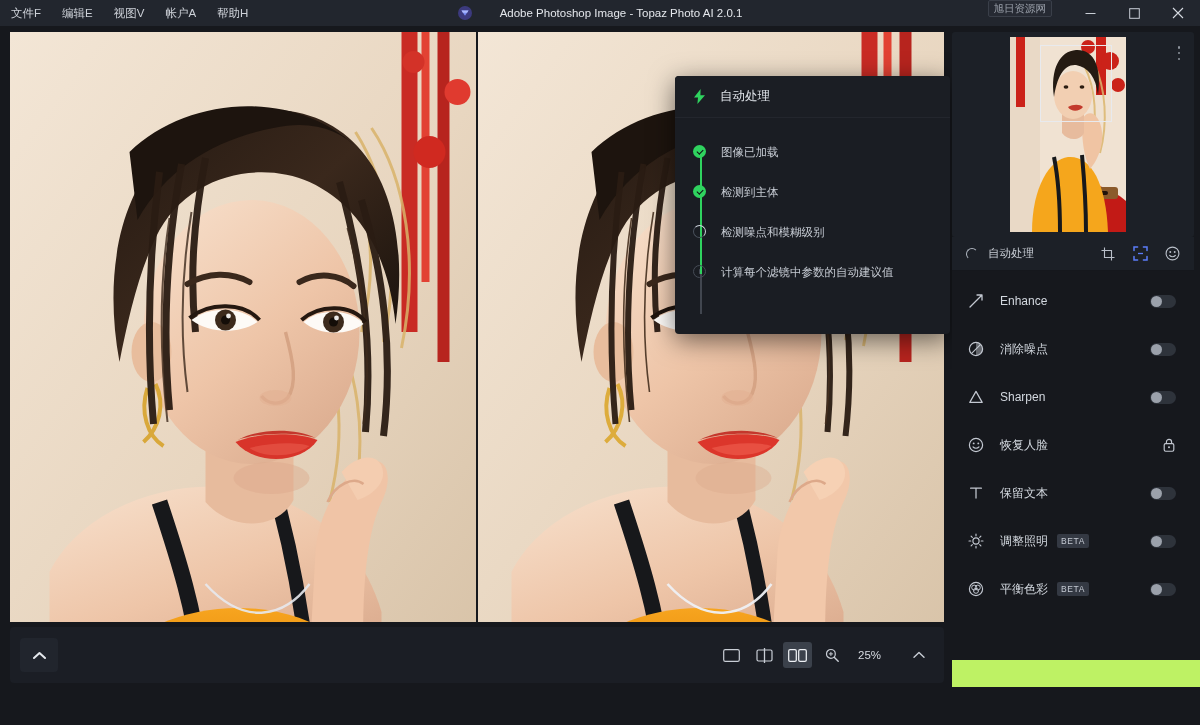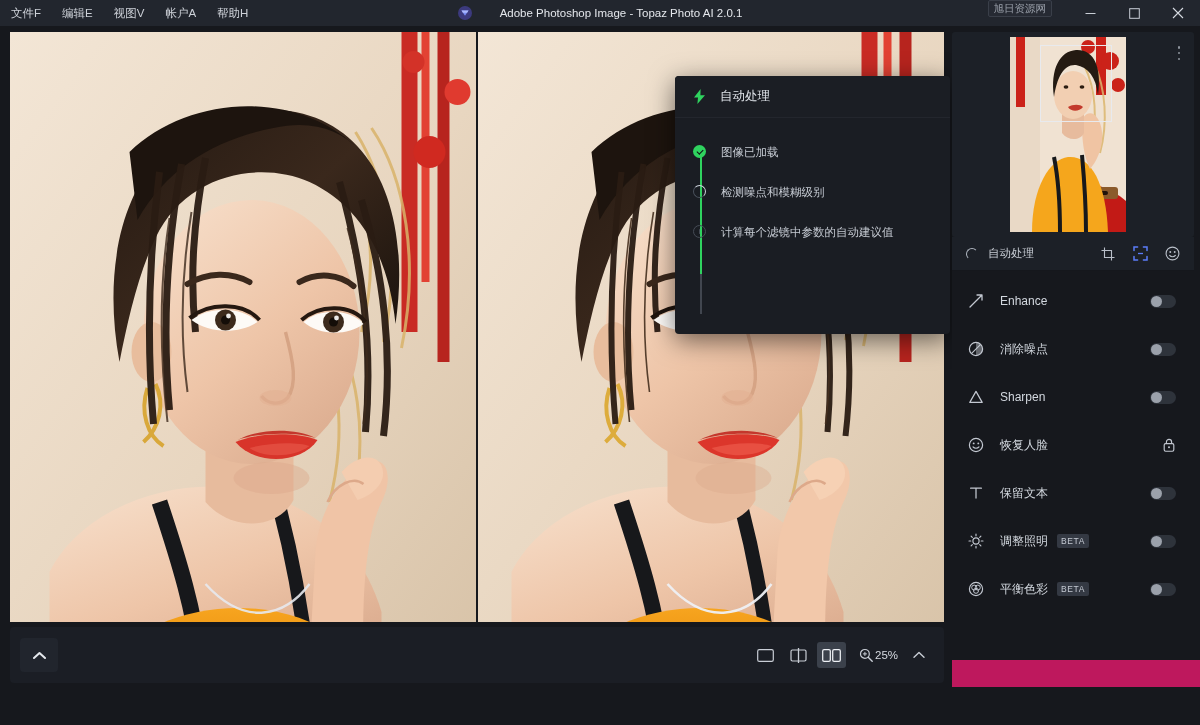--- a/index.html
+++ b/index.html
@@ -4,21 +4,21 @@
 <style>
   * { box-sizing: border-box; margin: 0; padding: 0; }
   html, body {
     width: 1200px; height: 725px;
     background: #16181d;
     font-family: "Liberation Sans", "DejaVu Sans", sans-serif;
     overflow: hidden;
     color: #cfd3da;
     -webkit-font-smoothing: antialiased;
   }
-  .app { position: relative; width: 1200px; height: 687px; background: #be185d; }
+  .app { position: relative; width: 1200px; height: 687px; background: #bef264; }
 
   
   .titlebar {
     position: absolute; top: 0; left: 0; width: 1200px; height: 26px;
     background: #22262e; display: flex; align-items: center;
   }
   .menu { display: flex; align-items: center; height: 26px; padding-left: 9px; gap: 17px; }
   .menu-item {
     font-size: 11.5px; color: #cdd1d8; line-height: 26px;
     padding: 0 2px; cursor: default; white-space: nowrap;
@@ -178,21 +178,21 @@
   }
   .view-tools {
     position: absolute; right: 12px; top: 12px; height: 32px;
     display: flex; align-items: center; gap: 4px;
   }
   .vt-btn {
     width: 29px; height: 26px; border-radius: 3px;
     display:flex; align-items:center; justify-content:center; cursor: default;
   }
   .vt-btn.active { background: #3b414b; }
-  .zoom-group { display:flex; align-items:center; gap: 1px; margin-left: 8px; }
+  .zoom-group { display:flex; align-items:center; gap: 18px; margin-left: 8px; }
   .zoom-label { font-size: 11.5px; color: #d6dae1; min-width: 30px; }
   .zoom-caret { width: 26px; height: 26px; display:flex; align-items:center; justify-content:center; cursor:default; }
 
   .save-wrap {
     position: absolute; right: 0; bottom: 0; width: 248px; height: 65px;
     display: flex; align-items: center; justify-content: center;
   }
   .save-btn {
     width: 230px; height: 38px; background: #2a2f38; border-radius: 4px;
     display:flex; align-items:center; justify-content:center;
@@ -454,20 +454,26 @@
         <div class="connector gray" style="top:156px; height:40px;"></div>
 
         <div class="step">
           <div class="node">
               <div class="dot-done"></div>
             </div>
           <div class="step-label">图像已加载</div>
         </div>
         <div class="step">
           <div class="node">
+              <div class="dot-done"></div>
+            </div>
+          <div class="step-label">检测到主体</div>
+        </div>
+        <div class="step">
+          <div class="node">
               <div class="dot-spin"></div>
             </div>
           <div class="step-label">检测噪点和模糊级别</div>
         </div>
         <div class="step">
           <div class="node">
               <div class="dot-idle"></div>
             </div>
           <div class="step-label">计算每个滤镜中参数的自动建议值</div>
         </div>

